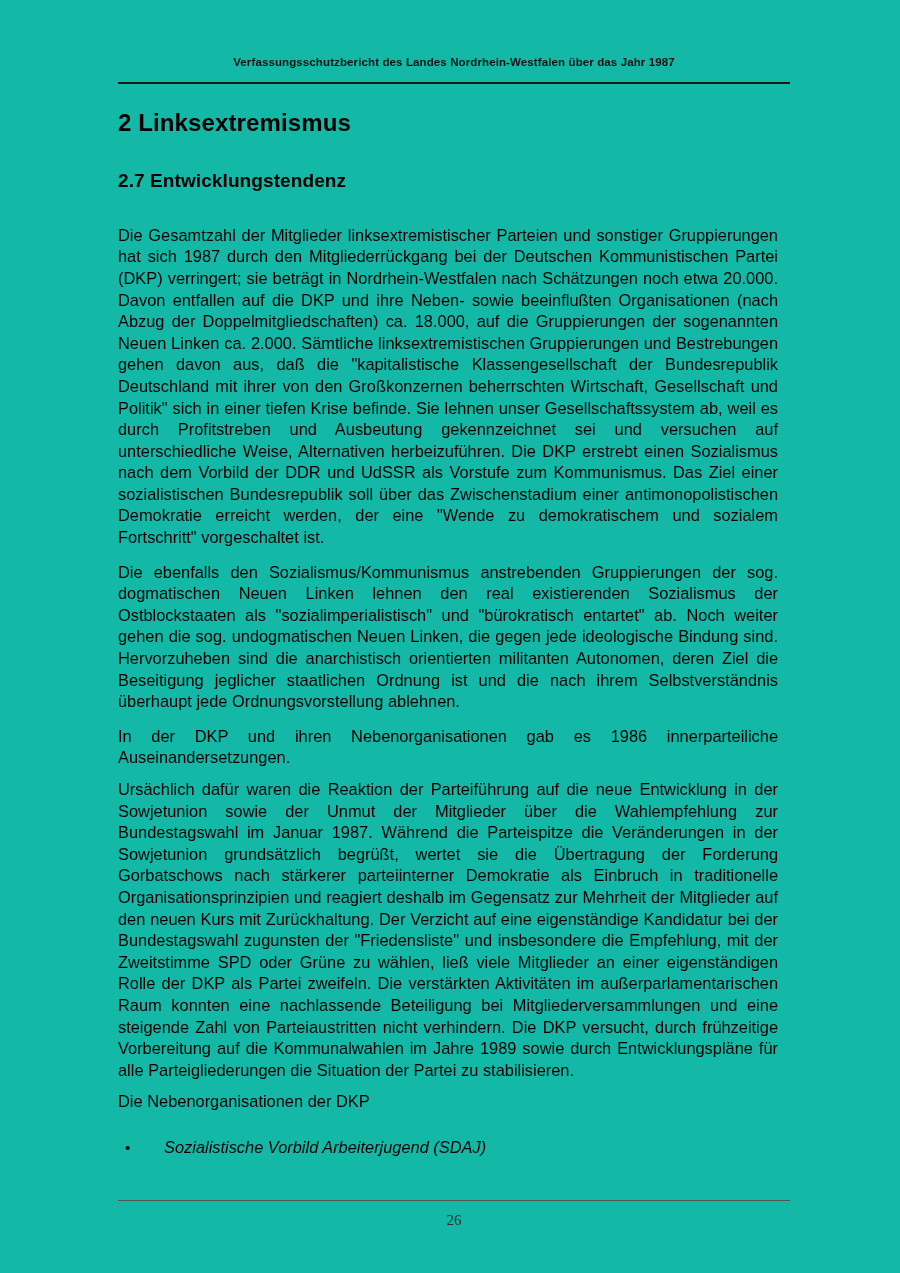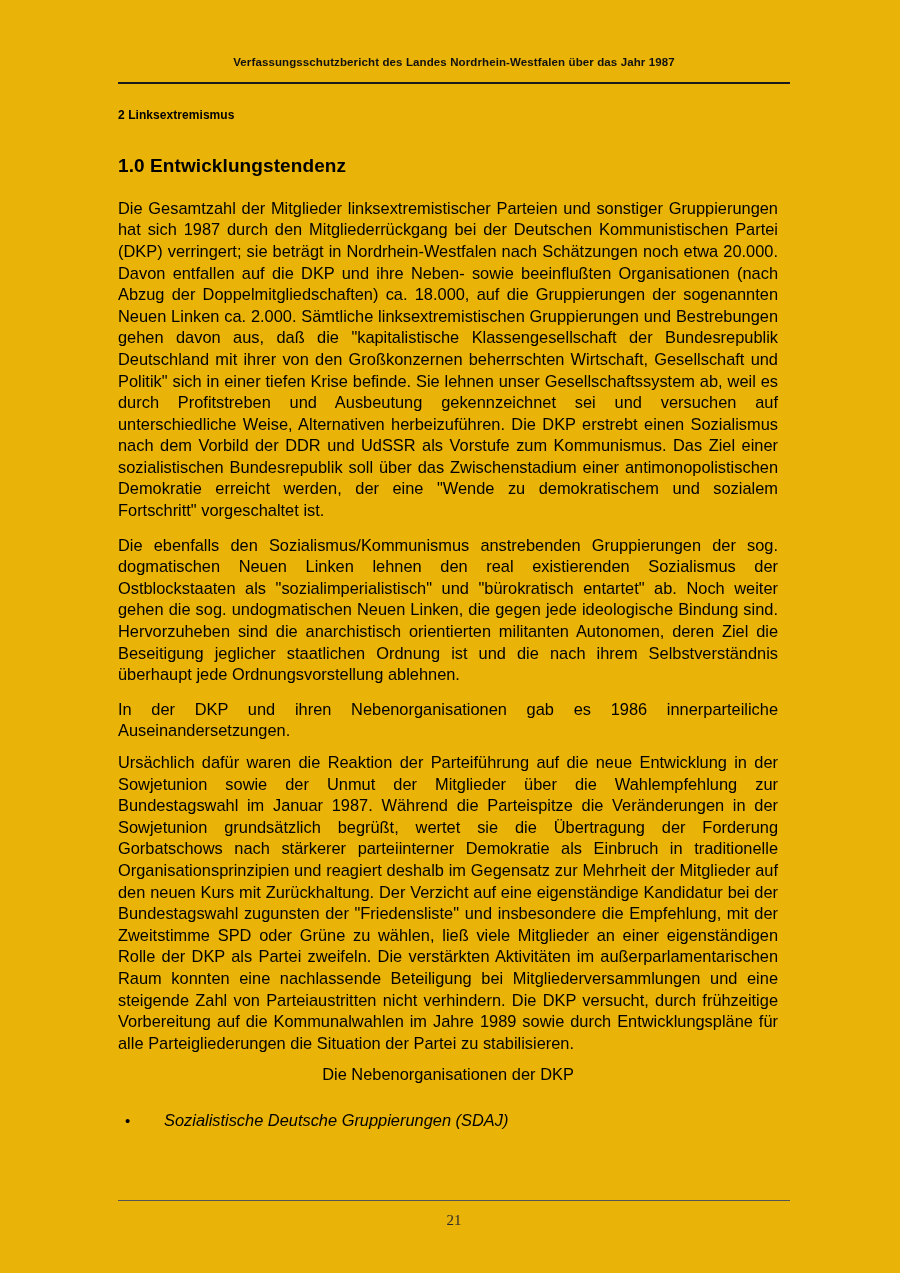--- a/index.html
+++ b/index.html
@@ -10,21 +10,21 @@
   }
   body {
     font-family: "Liberation Sans", sans-serif;
     color: #000000;
   }
   .page {
     position: relative;
     width: 900px;
     height: 1273px;
     margin: 0 auto;
-    background: #eab308;
+    background: #14b8a6;
     overflow: hidden;
     box-sizing: border-box;
   }
 
   
   .header-zone {
     position: absolute;
     left: 118px;
     top: 56px;
     width: 672px;
@@ -46,21 +46,21 @@
 
   
   .content {
     position: absolute;
     left: 118px;
     top: 108px;
     width: 660px;
   }
 
   h1.chapter-heading {
-    font-size: 12px;
+    font-size: 24px;
     font-weight: bold;
     margin: 0 0 0 0;
     padding: 0;
     line-height: 1.25;
     letter-spacing: 0.005em;
   }
   h2.section-heading {
     font-size: 19px;
     font-weight: bold;
     margin: 31px 0 0 0;
@@ -73,30 +73,30 @@
     font-size: 16.4px;
     line-height: 21.6px;
     margin: 0;
     padding: 0;
     text-align: justify;
     text-justify: inter-word;
     word-spacing: 0.004em;
     hyphens: manual;
   }
   p.body-para.first-para {
-    margin-top: 20px;
+    margin-top: 32px;
   }
   p.body-para.gap-normal {
     margin-top: 13px;
   }
   p.body-para.gap-wide {
     margin-top: 10px;
   }
   p.body-para.no-justify {
-    text-align: center;
+    text-align: left;
   }
 
   
   ul.org-list {
     list-style: none;
     margin: 24px 0 0 0;
     padding: 0;
   }
   ul.org-list li {
     position: relative;
@@ -141,39 +141,39 @@
 
   <div class="header-zone">
     <div class="header-title">Verfassungsschutzbericht des Landes Nordrhein-Westfalen über das Jahr 1987</div>
     <div class="header-rule"></div>
   </div>
 
   <div class="content">
 
     <h1 class="chapter-heading">2 Linksextremismus</h1>
 
-    <h2 class="section-heading">1.0 Entwicklungstendenz</h2>
+    <h2 class="section-heading">2.7 Entwicklungstendenz</h2>
 
     <p class="body-para first-para">Die Gesamtzahl der Mitglieder linksextremistischer Parteien und sonstiger Gruppierungen hat sich 1987 durch den Mitgliederrückgang bei der Deutschen Kommunistischen Partei (DKP) verringert; sie beträgt in Nordrhein-Westfalen nach Schätzungen noch etwa 20.000. Davon entfallen auf die DKP und ihre Neben- sowie beeinflußten Organisationen (nach Abzug der Doppelmitgliedschaften) ca. 18.000, auf die Gruppierungen der sogenannten Neuen Linken ca. 2.000. Sämtliche linksextremistischen Gruppierungen und Bestrebungen gehen davon aus, daß die "kapitalistische Klassengesellschaft der Bundesrepublik Deutschland mit ihrer von den Großkonzernen beherrschten Wirtschaft, Gesellschaft und Politik" sich in einer tiefen Krise befinde. Sie lehnen unser Gesellschaftssystem ab, weil es durch Profitstreben und Ausbeutung gekennzeichnet sei und versuchen auf unterschiedliche Weise, Alternativen herbeizuführen. Die DKP erstrebt einen Sozialismus nach dem Vorbild der DDR und UdSSR als Vorstufe zum Kommunismus. Das Ziel einer sozialistischen Bundesrepublik soll über das Zwischenstadium einer antimonopolistischen Demokratie erreicht werden, der eine "Wende zu demokratischem und sozialem Fortschritt" vorgeschaltet ist.</p>
 
     <p class="body-para gap-normal">Die ebenfalls den Sozialismus/Kommunismus anstrebenden Gruppierungen der sog. dogmatischen Neuen Linken lehnen den real existierenden Sozialismus der Ostblockstaaten als "sozialimperialistisch" und "bürokratisch entartet" ab. Noch weiter gehen die sog. undogmatischen Neuen Linken, die gegen jede ideologische Bindung sind. Hervorzuheben sind die anarchistisch orientierten militanten Autonomen, deren Ziel die Beseitigung jeglicher staatlichen Ordnung ist und die nach ihrem Selbstverständnis überhaupt jede Ordnungsvorstellung ablehnen.</p>
 
     <p class="body-para gap-normal">In der DKP und ihren Nebenorganisationen gab es 1986 innerparteiliche Auseinandersetzungen.</p>
 
     <p class="body-para gap-wide">Ursächlich dafür waren die Reaktion der Parteiführung auf die neue Entwicklung in der Sowjetunion sowie der Unmut der Mitglieder über die Wahlempfehlung zur Bundestagswahl im Januar 1987. Während die Parteispitze die Veränderungen in der Sowjetunion grundsätzlich begrüßt, wertet sie die Übertragung der Forderung Gorbatschows nach stärkerer parteiinterner Demokratie als Einbruch in traditionelle Organisationsprinzipien und reagiert deshalb im Gegensatz zur Mehrheit der Mitglieder auf den neuen Kurs mit Zurückhaltung. Der Verzicht auf eine eigenständige Kandidatur bei der Bundestagswahl zugunsten der "Friedensliste" und insbesondere die Empfehlung, mit der Zweitstimme SPD oder Grüne zu wählen, ließ viele Mitglieder an einer eigenständigen Rolle der DKP als Partei zweifeln. Die verstärkten Aktivitäten im außerparlamentarischen Raum konnten eine nachlassende Beteiligung bei Mitgliederversammlungen und eine steigende Zahl von Parteiaustritten nicht verhindern. Die DKP versucht, durch frühzeitige Vorbereitung auf die Kommunalwahlen im Jahre 1989 sowie durch Entwicklungspläne für alle Parteigliederungen die Situation der Partei zu stabilisieren.</p>
 
     <p class="body-para gap-wide no-justify">Die Nebenorganisationen der DKP</p>
 
     <ul class="org-list">
       <li>
         <span class="bullet-dot">•</span>
-        <span>Sozialistische Deutsche Gruppierungen (SDAJ)</span>
+        <span>Sozialistische Vorbild Arbeiterjugend (SDAJ)</span>
       </li>
     </ul>
 
   </div>
 
   <div class="footer-zone">
     <div class="footer-rule"></div>
-    <div class="footer-page-number">21</div>
+    <div class="footer-page-number">26</div>
   </div>
 
 </div>
 
 </body></html>

